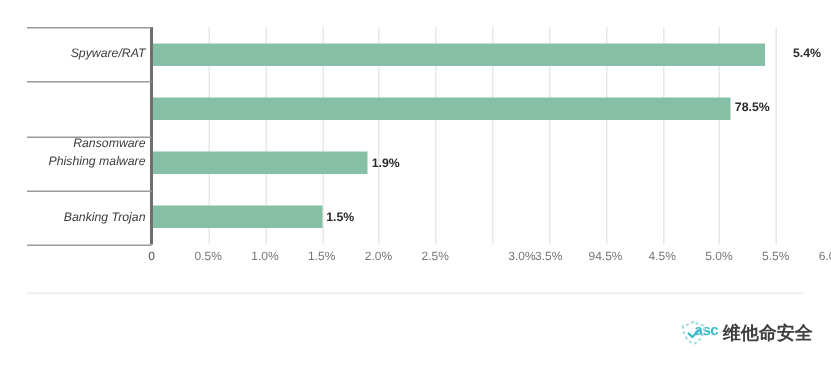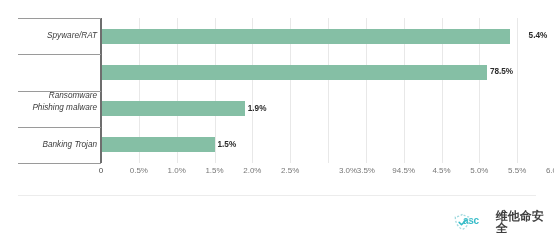--- a/index.html
+++ b/index.html
@@ -143,21 +143,21 @@
     line-height: 1;
     margin-left: -13px;
     margin-top: -2px;
   }
   .wm-cn {
     font-size: 12px;
     font-weight: bold;
     color: #2f2f2f;
     letter-spacing: 0px;
     line-height: 1;
-    margin-left: 14px;
+    margin-left: 0px;
     font-family: "DejaVu Sans", sans-serif;
   }
 </style>
 </head>
 <body>
 
 <div id="chart-root">
 
   <div class="plot-area">
     <div id="gridlines">

